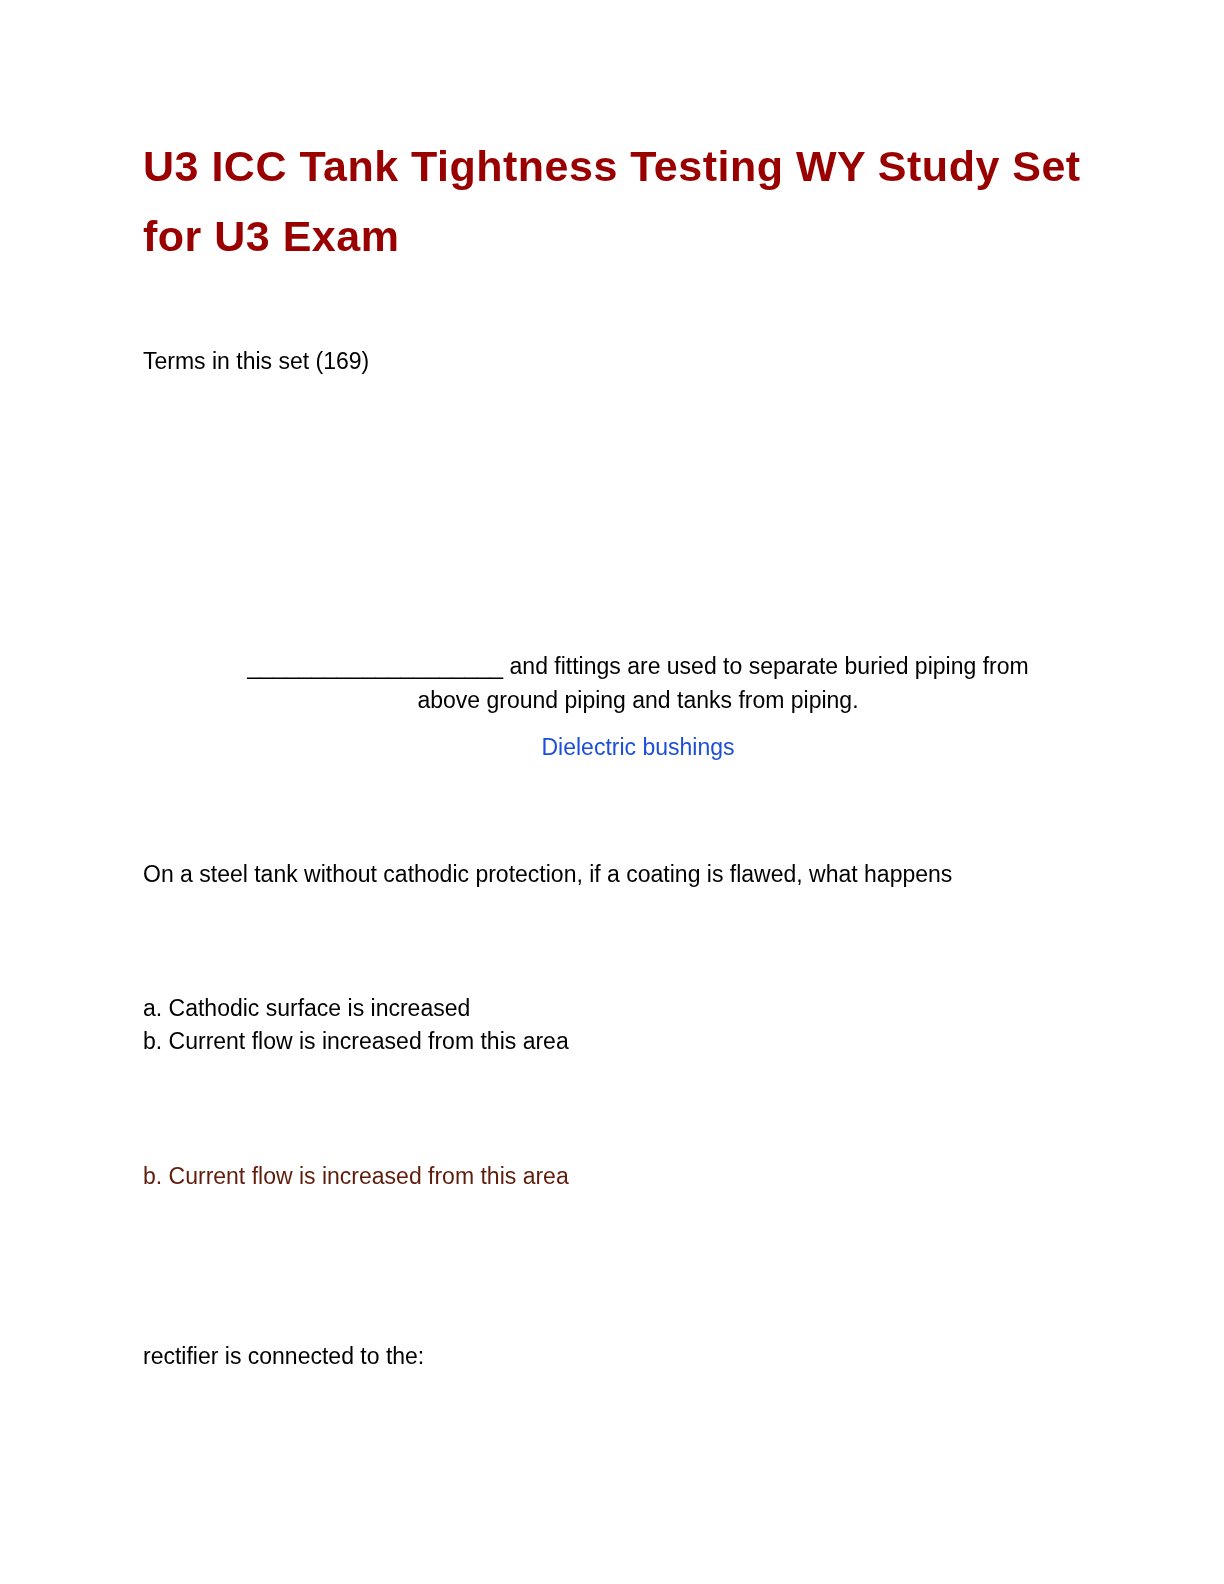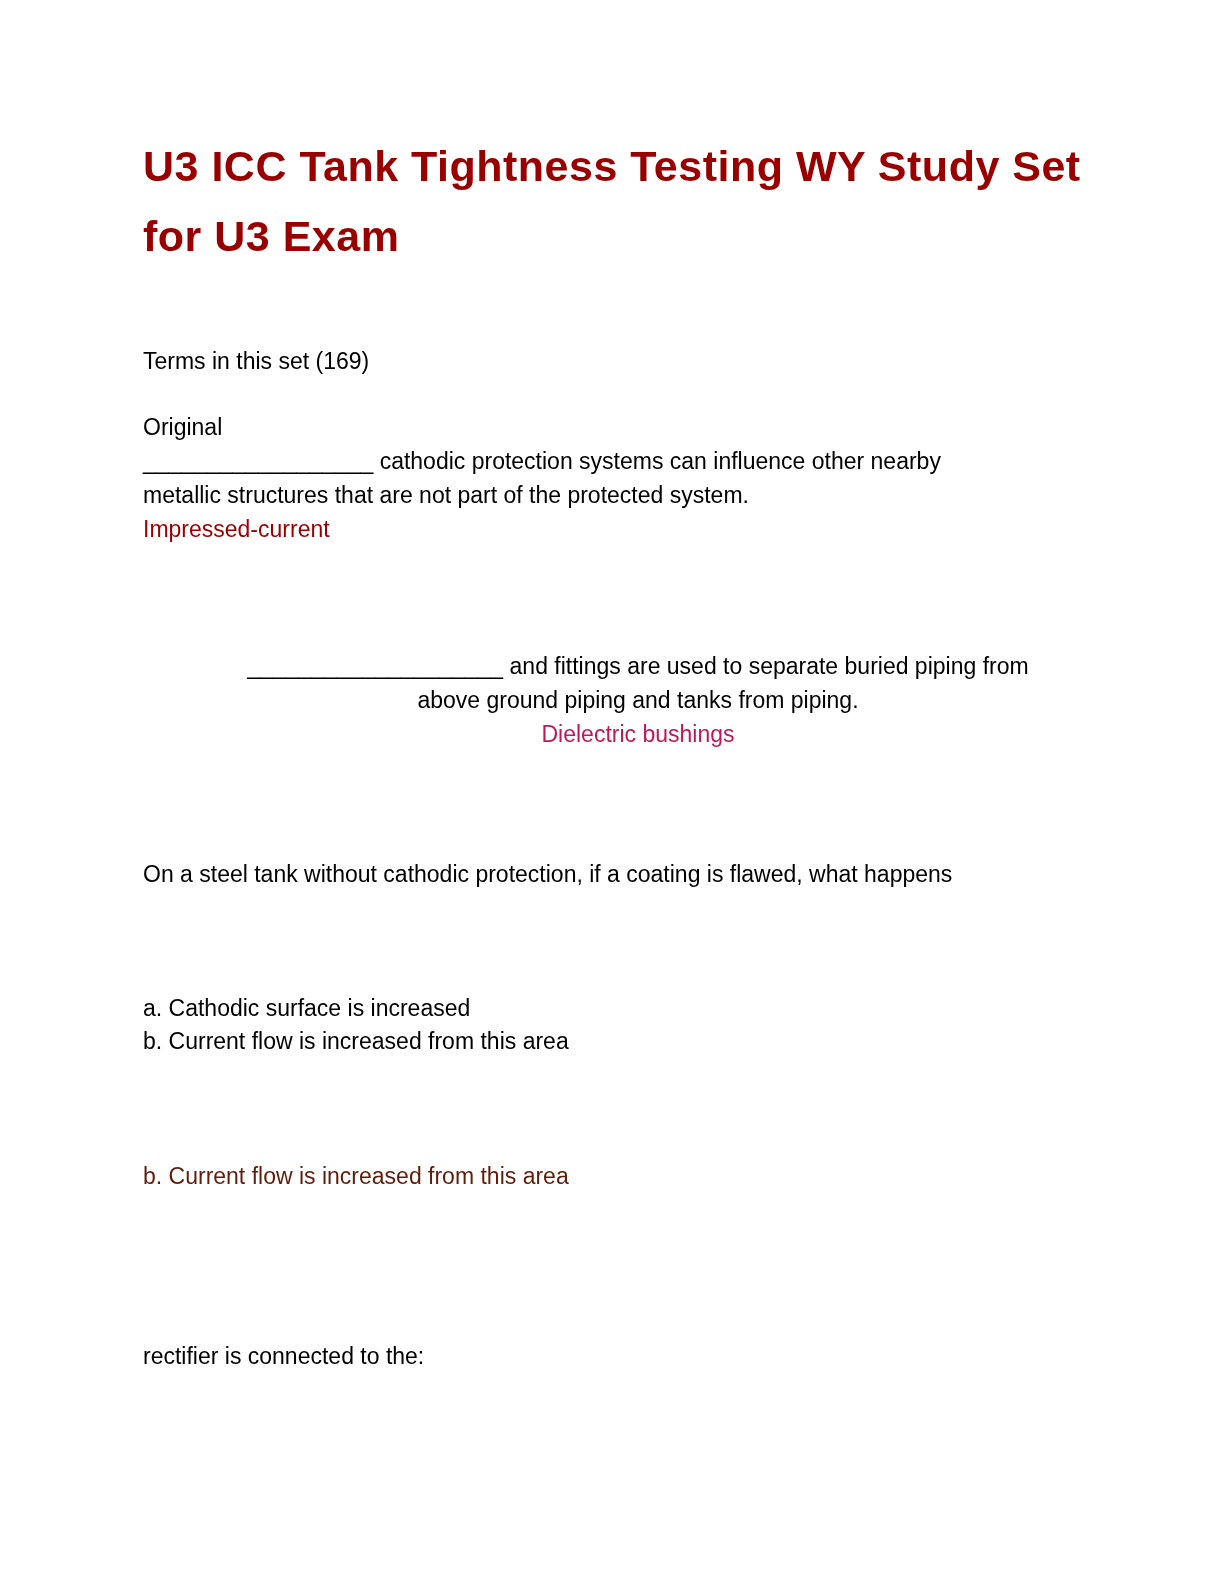--- a/index.html
+++ b/index.html
@@ -30,31 +30,25 @@
 </style>
 </head>
 <body>
 
 <div class="page">
 
   <h1 class="abs title" style="top: 131px; color: rgb(153, 0, 0);">U3 ICC Tank Tightness Testing WY Study Set for U3 Exam</h1>
 
   <div class="abs body-text" style="top: 344px;">Terms in this set (169)</div>
 
-  <div class="abs body-text" style="top: 410px;">
-    <div class="line">Original</div>
-    <div class="line">__________________ cathodic protection systems can influence other nearby</div>
-    <div class="line">metallic structures that are not part of the protected system.</div>
-    <div class="line" style="color: rgb(154, 0, 0);">Impressed-current</div>
-  </div>
 
   <div class="abs body-text" style="top: 649px; text-align: center;">
     <div class="line">____________________ and fittings are used to separate buried piping from</div>
     <div class="line">above ground piping and tanks from piping.</div>
-    <div class="line" style="color: #be185d;">Dielectric bushings</div>
+    <div class="line" style="color: #1d4ed8; margin-top: 13px;">Dielectric bushings</div>
   </div>
 
   <div class="abs body-text" style="top: 857px;">
     <div class="line">On a steel tank without cathodic protection, if a coating is flawed, what happens</div>
   </div>
   <div class="abs body-text line" style="top: 979px; margin-top: 12px;">a. Cathodic surface is increased</div>
   <div class="abs body-text line" style="top: 1024px;">b. Current flow is increased from this area</div>
   <div class="abs body-text line" style="top: 1159px; color: rgb(95, 29, 11);">b. Current flow is increased from this area</div>
 
   <div class="abs body-text" style="top: 1339px;">

